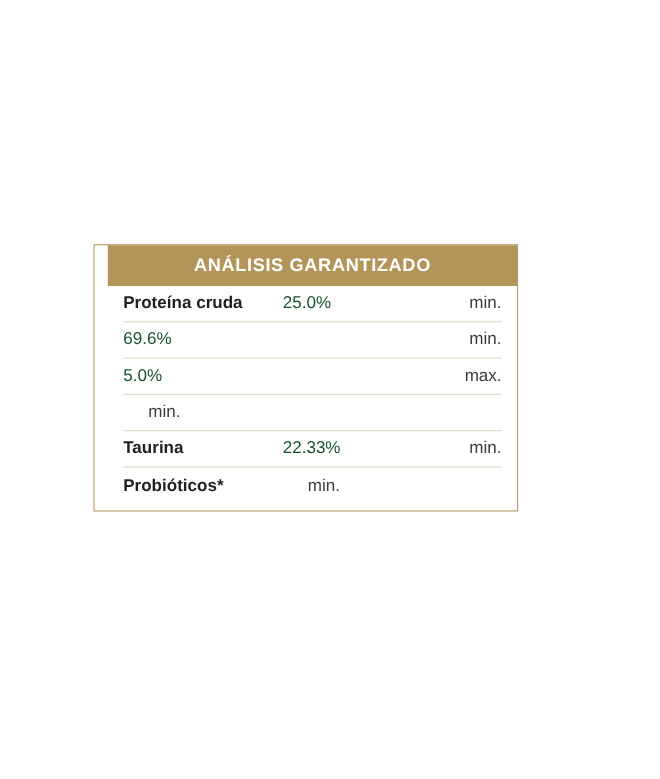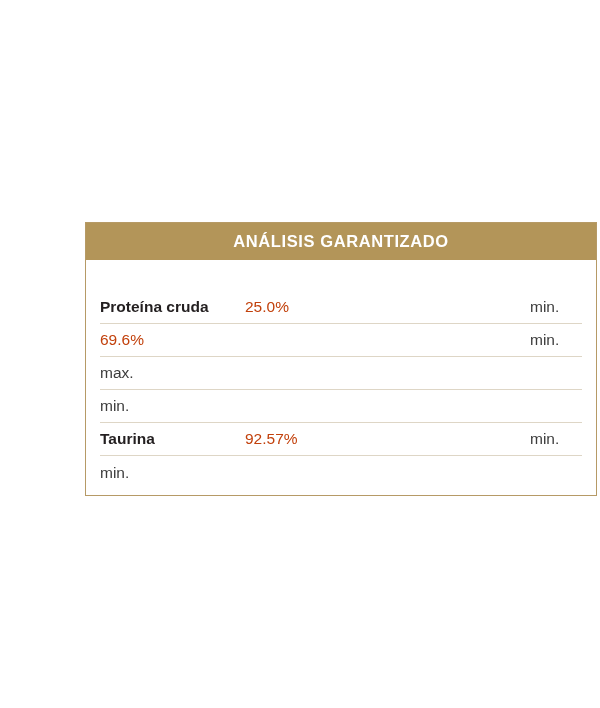--- a/index.html
+++ b/index.html
@@ -12,40 +12,40 @@
     background: #ffffff;
     font-family: "Liberation Sans", sans-serif;
     position: relative;
     overflow: hidden;
   }
 
   #analysis-panel {
     position: absolute;
     left: 85px;
     top: 222px;
-    width: 512px;
+    width: 386px;
     background: #ffffff;
     border: 1px solid #b69a66;
     box-sizing: border-box;
+    padding-left: 12px;
   }
 
   .panel-header {
     background: #b39559;
     color: #ffffff;
     text-align: center;
     font-size: 16.5px;
     font-weight: 700;
     letter-spacing: 0.6px;
     padding: 9px 0 10px 0;
     line-height: 1.1;
   }
 
   .rows {
     padding: 0 0 6px 0;
-    margin-top: 31px;
   }
 
   .nutrient-row {
     display: flex;
     align-items: center;
     height: 33px;
     border-bottom: 1px solid #ded6c6;
     margin: 0 14px;
     box-sizing: border-box;
   }
@@ -58,27 +58,27 @@
     font-size: 15.5px;
     font-weight: 700;
     color: #231f20;
     white-space: nowrap;
   }
 
   .nutrient-value {
     flex: 1 1 auto;
     font-size: 15.5px;
     font-weight: 400;
-    color: #c2410c;
+    color: #14532d;
     white-space: nowrap;
   }
 
   .nutrient-limit {
     flex: 0 0 52px;
-    text-align: left;
+    text-align: right;
     font-size: 15.5px;
     font-weight: 400;
     color: #3c3c3c;
     white-space: nowrap;
   }
 </style>
 </head>
 <body>
 
 <div id="analysis-panel">
@@ -90,31 +90,33 @@
       <span class="nutrient-value">25.0%</span>
       <span class="nutrient-limit">min.</span>
     </div>
 
     <div class="nutrient-row">
       <span class="nutrient-value">69.6%</span>
       <span class="nutrient-limit">min.</span>
     </div>
 
     <div class="nutrient-row">
+      <span class="nutrient-value">5.0%</span>
       <span class="nutrient-limit">max.</span>
     </div>
 
     <div class="nutrient-row">
       <span class="nutrient-limit">min.</span>
     </div>
 
     <div class="nutrient-row">
       <span class="nutrient-name">Taurina</span>
-      <span class="nutrient-value">92.57%</span>
+      <span class="nutrient-value">22.33%</span>
       <span class="nutrient-limit">min.</span>
     </div>
 
     <div class="nutrient-row">
+      <span class="nutrient-name">Probióticos*</span>
       <span class="nutrient-limit">min.</span>
     </div>
 
   </div>
 </div>
 
 </body></html>

